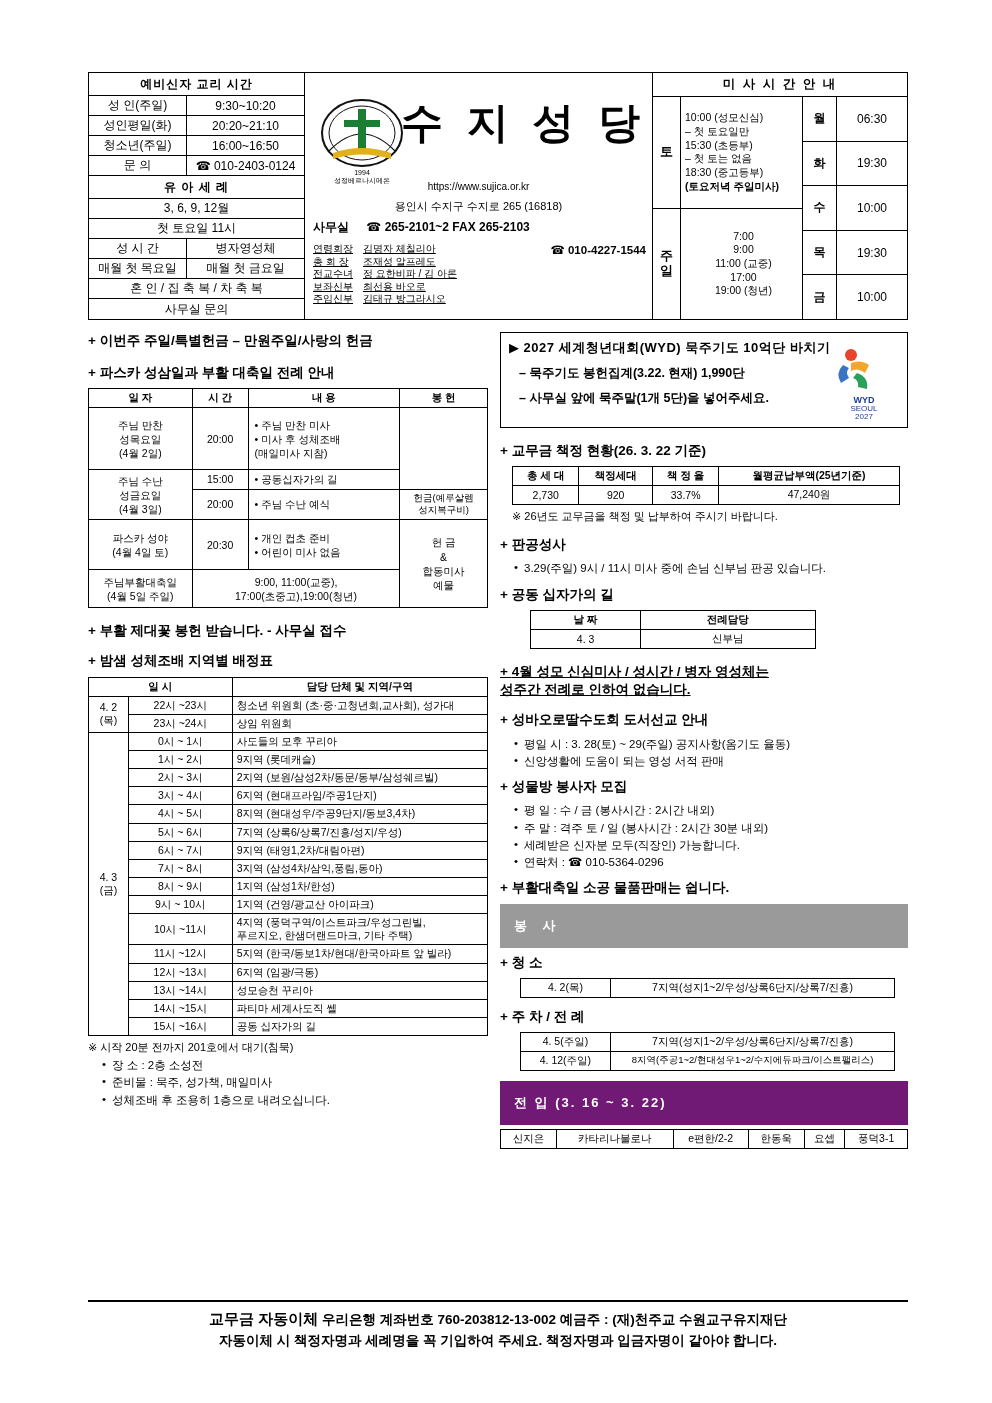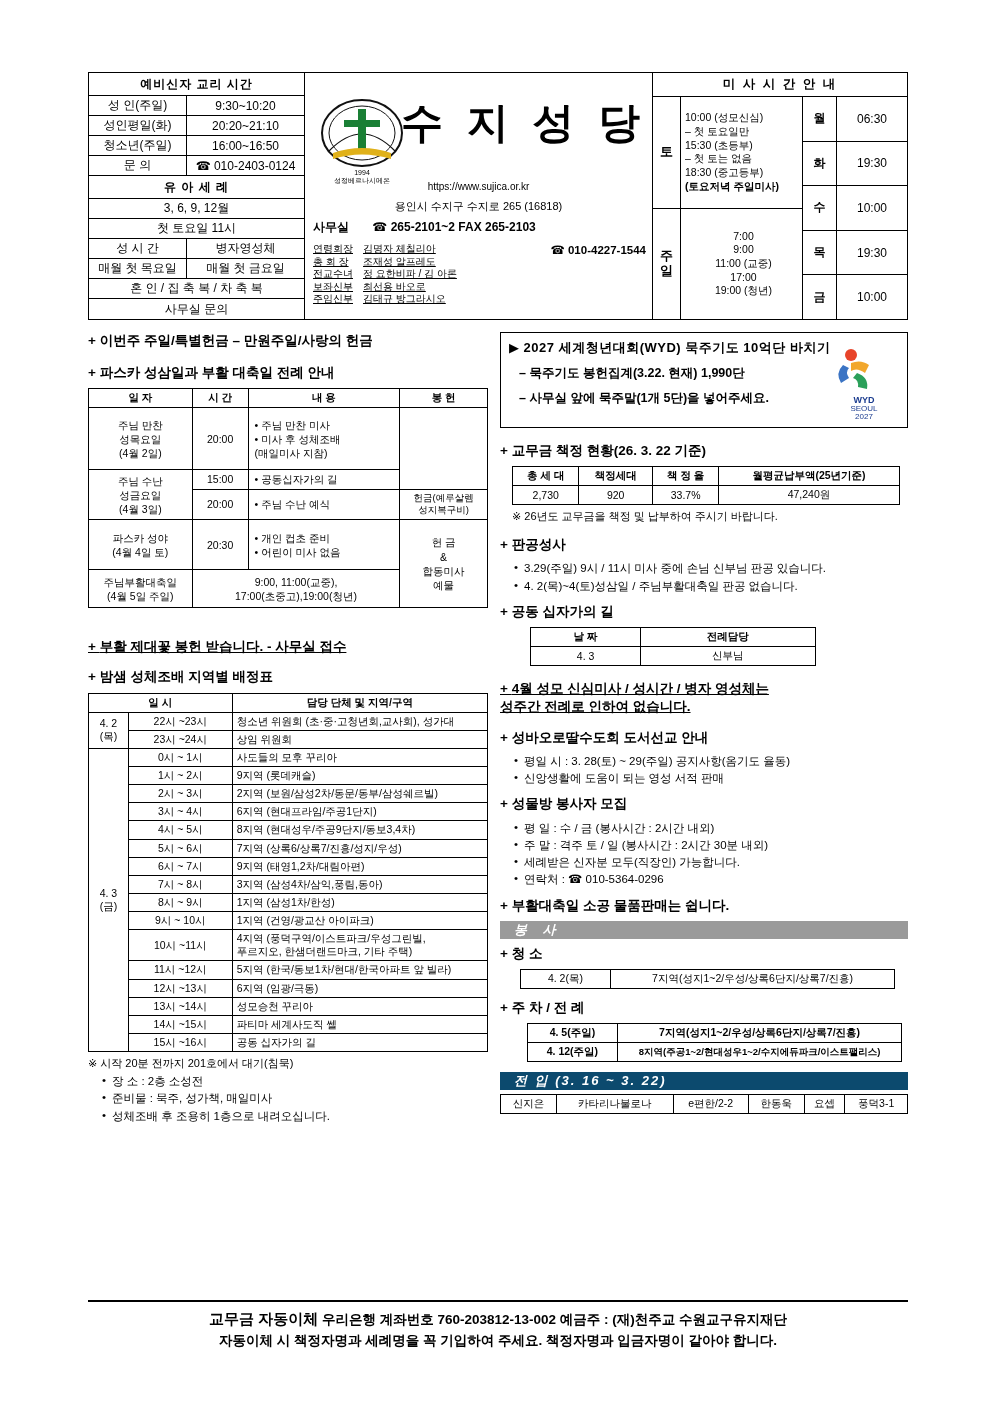--- a/index.html
+++ b/index.html
@@ -42,21 +42,21 @@
     position:absolute; left: 96px; top: 22px; font-size: 42px; font-weight: bold;
     letter-spacing: 6px; font-family: "Liberation Sans", sans-serif;
   }
   .logo-mark {
     position:absolute; left: 14px; top: 20px; width: 86px; height: 78px;
   }
   .logo-caption { position:absolute; left: 14px; top: 96px; width: 86px; text-align:center; font-size: 7px; line-height:1.2;}
   .url { position:absolute; left: 0; top: 108px; width: 100%; text-align:center; font-size: 10px; }
   .addr { position:absolute; left: 0; top: 126px; width:100%; text-align:center; font-size: 11px; }
   .office { position:absolute; left: 8px; top: 146px; font-size: 12px; font-weight:bold;}
-  .office .tel { margin-left: 20px; }
+  .office .tel { margin-left: 14px; }
   .staff { position:absolute; left: 8px; top: 170px; font-size: 10.5px; line-height: 1.25; text-decoration: underline; }
   .staff table { border-collapse: collapse; }
   .staff td { padding: 0 4px 0 0; font-size: 10px; white-space: nowrap;}
   .staff .nm { padding-left: 6px; }
   .midtel { position:absolute; right: 6px; top: 170px; font-size: 11.5px; font-weight:bold;}
 
   
   .mass-title { height: 24px; border-bottom: 1px solid #000; display:flex; align-items:center; justify-content:center; font-weight:bold; font-size:12.5px; letter-spacing:2px;}
   .mass-body { flex:1; display:flex; }
   .mass-left { width: 150px; border-right: 1px solid #000; display:flex;}
@@ -99,23 +99,23 @@
   }
   .wyd .l1 { font-size: 13px; font-weight: bold; letter-spacing:0.5px; }
   .wyd .l1::before { content: "▶ "; }
   .wyd .l2, .wyd .l3 { font-size: 12.5px; font-weight: bold; margin-top: 8px; padding-left: 10px;}
   .wyd .l2::before, .wyd .l3::before { content: "– "; }
   .wyd-logo { position:absolute; right: 6px; top: 10px; width: 74px; height: 78px;}
 
   
   .bar {
     background: #9a9a9a; color: #fff; font-weight: bold; font-size: 13px;
-    padding: 0 14px; letter-spacing: 6px; margin-top: 6px; font-style: italic;
-  }
-  .bar.dark { background: #0c4a6e; letter-spacing: 2px;}
+    padding: 13px 14px; letter-spacing: 6px; margin-top: 6px;
+  }
+  .bar.dark { background: #701a75; letter-spacing: 2px;}
 
   .sub-table { width: 86%; margin-left: 22px; }
   .sub-table td { font-size: 11px; padding: 3px 4px; }
 
   .io-table td { font-size: 10.5px; padding: 3px 2px; }
 
   
   .footer {
     position: absolute; left: 88px; top: 1300px; width: 820px; text-align:center;
     border-top: 2px solid #000; padding-top: 8px;
@@ -329,21 +329,21 @@
       </tr>
       <tr>
         <td style="white-space:pre-line;height:38px">주님부활대축일
 (4월 5일 주일)</td>
         <td colspan="2" style="white-space:pre-line">9:00, 11:00(교중),
 17:00(초중고),19:00(청년)</td>
       </tr>
     </tbody>
       </table>
 
-    <div class="plus-head" style="margin-top:30px;text-decoration:underline;">부활 제대꽃 봉헌 받습니다. - 사무실 접수</div>
+    <div class="plus-head" style="margin-top:14px;">부활 제대꽃 봉헌 받습니다. - 사무실 접수</div>
     <div class="plus-head" style="margin-top:12px;">밤샘 성체조배 지역별 배정표</div>
 
     <table class="grid zone-table">
       <tbody>
           <tr>
         <th colspan="3" style="width:36%">일  시</th>
         <th>담당 단체 및 지역/구역</th>
       </tr>
       <tr>
         <td rowspan="2" style="width:10%; white-space:pre-line">4. 2
@@ -465,21 +465,20 @@
         <td>33.7%</td>
         <td>47,240원</td>
       </tr>
     </tbody>
       </table>
     <div class="note" style="margin-left:12px;">26년도 교무금을 책정 및 납부하여 주시기 바랍니다.</div>
 
     <div class="plus-head" style="margin-top:12px;">판공성사</div>
     <ul class="dots">
       <li>3.29(주일) 9시 / 11시 미사 중에 손님 신부님 판공 있습니다.</li>
-      <li>4. 2(목)~4(토)성삼일 / 주님부활대축일 판공 없습니다.</li>
     </ul>
 
     <div class="plus-head">공동 십자가의 길</div>
     <table class="grid sub-table" style="width:70%; margin-left:30px;">
       <tbody>
           <tr>
         <th>날 짜</th>
         <th>전례담당</th>
       </tr>
       <tr>
@@ -514,21 +513,21 @@
     <table class="grid" style="width:92%; margin-left:20px;">
       <tbody>
           <tr>
         <td style="width:24%">4. 2(목)</td>
         <td>7지역(성지1~2/우성/상록6단지/상록7/진흥)</td>
       </tr>
     </tbody>
       </table>
 
     <div class="plus-head" style="margin-top:10px;">주 차 / 전 례</div>
-    <table class="grid" style="width:92%; margin-left:27px;font-weight:bold;">
+    <table class="grid" style="width:92%; margin-left:20px;">
       <tbody>
           <tr>
         <td style="width:24%">4. 5(주일)</td>
         <td>7지역(성지1~2/우성/상록6단지/상록7/진흥)</td>
       </tr>
       <tr>
         <td>4. 12(주일)</td>
         <td style="font-size:9.5px">8지역(주공1~2/현대성우1~2/수지에듀파크/이스트팰리스)</td>
       </tr>
     </tbody>

